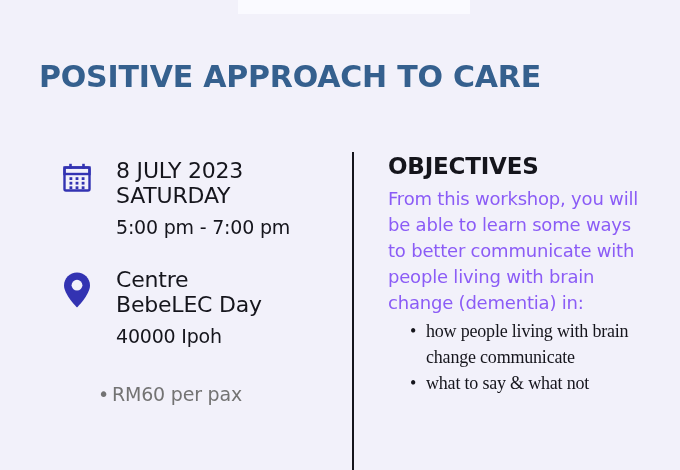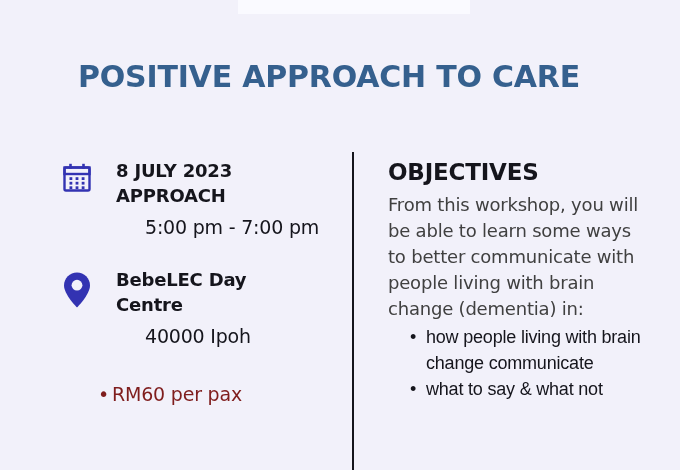--- a/index.html
+++ b/index.html
@@ -24,21 +24,21 @@
     height: 14px;
     background: #fafaff;
   }
 
   
   .poster-title {
     position: absolute;
     left: 0;
     top: 26px;
     width: 580px;
-    text-align: right;
+    text-align: center;
     color: #35608e;
     font-family: "DejaVu Sans", sans-serif;
     font-weight: 700;
     font-size: 30px;
     line-height: 34px;
     letter-spacing: -0.2px;
     margin-top: 34px;
   }
   .poster-title .line2 {
     display: block;
@@ -82,40 +82,39 @@
     flex: 0 0 56px;
     padding-top: 4px;
   }
 
   .info-text {
     flex: 1 1 auto;
     color: #15151c;
   }
   .info-strong {
     font-family: "DejaVu Sans", sans-serif;
-    font-weight: 700;
-    font-size: 18px;
+    font-weight: 400;
+    font-size: 22px;
     line-height: 25px;
     letter-spacing: -0.2px;
   }
   .info-normal {
     font-family: "DejaVu Sans", sans-serif;
     font-weight: 400;
     font-size: 19px;
     line-height: 28px;
     letter-spacing: -0.2px;
-    margin-left: 29px;
   }
   .info-strong + .info-normal { margin-top: 5px; }
 
   .price-list {
     margin: 30px 0 0 0;
     padding: 0 0 0 38px;
     list-style: none;
-    color: #7f1d1d;
+    color: #737373;
   }
   .price-list li {
     font-family: "DejaVu Sans", sans-serif;
     font-weight: 400;
     font-size: 19px;
     line-height: 28px;
     letter-spacing: -0.2px;
     position: relative;
     padding-left: 14px;
   }
@@ -134,41 +133,41 @@
     width: 266px;
   }
 
   .objectives-heading {
     font-family: "DejaVu Sans", sans-serif;
     font-weight: 700;
     font-size: 23px;
     line-height: 28px;
     letter-spacing: -0.2px;
     color: #15151c;
-    margin-top: 18px;
+    margin-top: 12px;
   }
 
   .objectives-intro {
     font-family: "DejaVu Sans", sans-serif;
     font-weight: 400;
     font-size: 18px;
     line-height: 26px;
     letter-spacing: -0.2px;
-    color: #404040;
+    color: #8b5cf6;
     margin-top: 6px;
   }
 
   .objectives-list {
     margin: 2px 0 0 0;
     padding: 0 0 0 22px;
     list-style: none;
     color: #15151c;
   }
   .objectives-list li {
-    font-family: Liberation Sans, sans-serif;
+    font-family: Liberation Serif, serif;
     font-weight: 400;
     font-size: 18px;
     line-height: 26px;
     letter-spacing: -0.2px;
     position: relative;
     padding-left: 16px;
   }
   .objectives-list li::before {
     content: "\2022";
     position: absolute;
@@ -206,35 +205,35 @@
             <rect x="15.6" y="19.8" width="2.8" height="2.8"></rect>
             <rect x="21.7" y="19.8" width="2.8" height="2.8"></rect>
             <rect x="9.5" y="24.3" width="2.8" height="2.8"></rect>
             <rect x="15.6" y="24.3" width="2.8" height="2.8"></rect>
             <rect x="21.7" y="24.3" width="2.8" height="2.8"></rect>
           </g>
         </svg>
       </div>
       <div class="info-text">
         <div class="info-strong">8 JULY 2023</div>
-        <div class="info-strong">APPROACH</div>
+        <div class="info-strong">SATURDAY</div>
         <div class="info-normal">5:00 pm - 7:00 pm</div>
       </div>
     </div>
 
     <div class="info-block place-block">
       <div class="icon-slot">
         <svg width="34" height="38" viewBox="0 0 34 38" aria-hidden="true">
           <path d="M17 1.5 C9.8 1.5 4 7.3 4 14.5 C4 23.5 17 36.5 17 36.5 C17 36.5 30 23.5 30 14.5 C30 7.3 24.2 1.5 17 1.5 Z" fill="#3333b2"></path>
           <circle cx="17" cy="14.2" r="5.4" fill="#f2f1fa"></circle>
         </svg>
       </div>
       <div class="info-text">
+        <div class="info-strong">Centre</div>
         <div class="info-strong">BebeLEC Day</div>
-        <div class="info-strong">Centre</div>
         <div class="info-normal">40000 Ipoh</div>
       </div>
     </div>
 
     <ul class="price-list">
       <li>RM60 per pax</li>
     </ul>
 
   </div>
 

